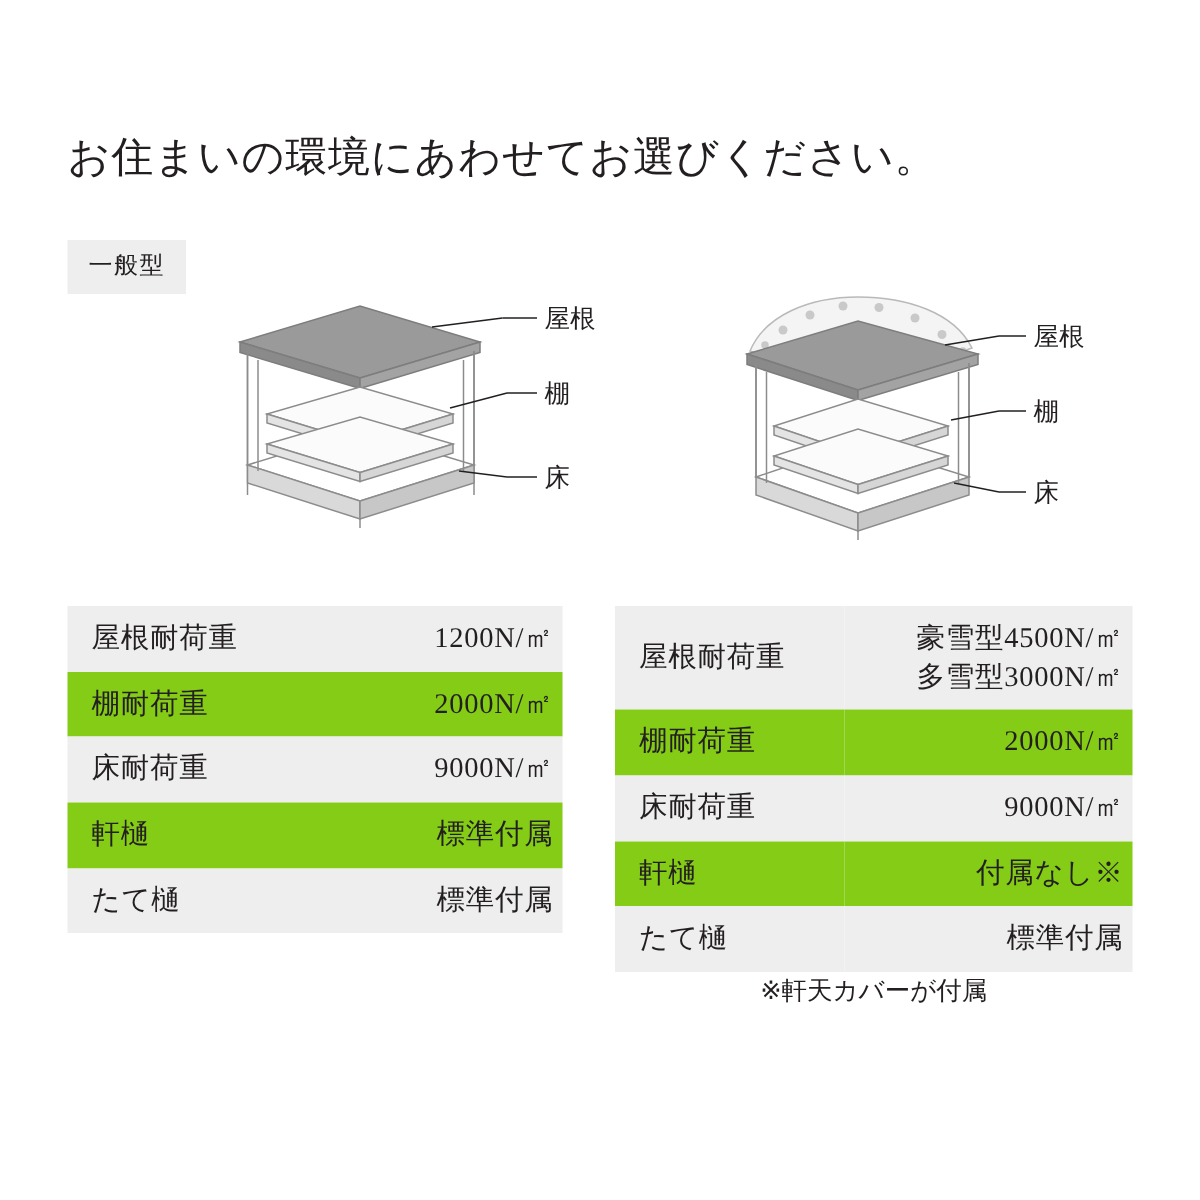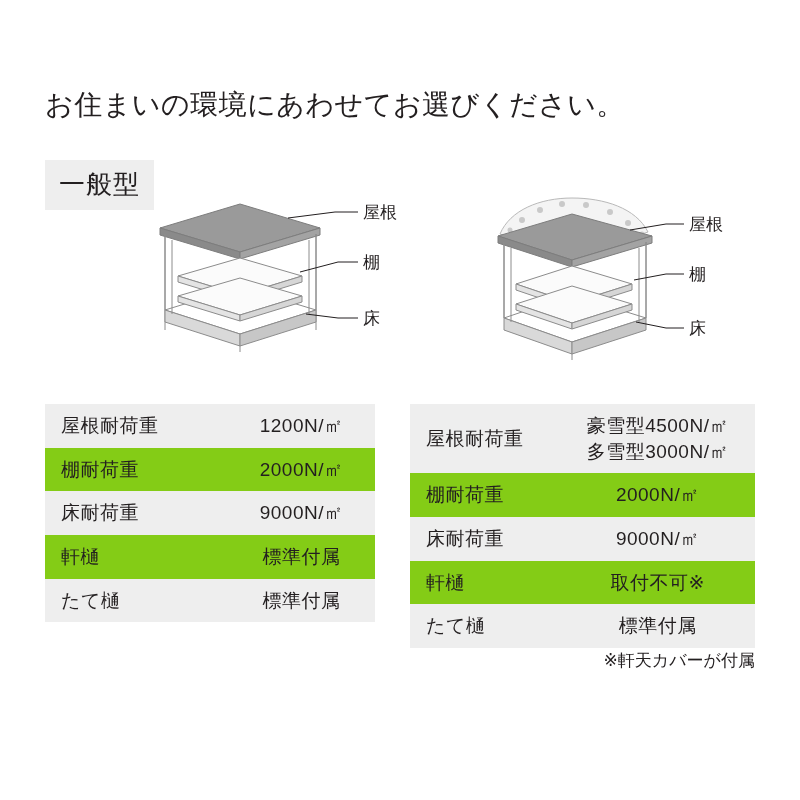--- a/index.html
+++ b/index.html
@@ -29,21 +29,21 @@
     letter-spacing: 0.5px;
     color: #231f20;
     white-space: nowrap;
   }
 
   
   .col-head {
     position: absolute;
     background: #eeeeee;
     color: #231f20;
-    font-size: 26px;
+    font-size: 16px;
     letter-spacing: 1px;
     padding: 7px 14px 8px 14px;
     white-space: nowrap;
   }
   #head-general { left: 45px; top: 160px; }
   #head-snow    { left: 410px; top: 160px; }
 
   
   .illus {
     position: absolute;
@@ -74,38 +74,39 @@
     vertical-align: middle;
     line-height: 1.35;
   }
   .spec-table td.label {
     text-align: left;
     padding-left: 16px;
     white-space: nowrap;
     letter-spacing: 0.5px;
   }
   .spec-table td.value {
-    text-align: center;
+    text-align: right;
     white-space: nowrap;
     letter-spacing: 0.5px;
+    font-family: Liberation Serif, serif;
   }
   .spec-table td.value .line { display: block; }
 
   
   .footnotes {
     position: absolute;
     left: 410px;
     top: 648px;
     width: 345px;
     text-align: right;
     font-size: 17px;
     line-height: 1.55;
     color: #231f20;
   }
-  .footnotes div { white-space: nowrap; }
+  .footnotes div { white-space: nowrap; text-align: center; }
 </style>
 </head>
 <body>
 
 <div class="page">
 
   <div class="headline">お住まいの環境にあわせてお選びください。</div>
 
   <div class="col-head" id="head-general">一般型</div>
 
@@ -244,21 +245,21 @@
       <tr class="even">
         <td class="label">棚耐荷重</td>
         <td class="value">2000N/㎡</td>
       </tr>
       <tr class="odd">
         <td class="label">床耐荷重</td>
         <td class="value">9000N/㎡</td>
       </tr>
       <tr class="even">
         <td class="label">軒樋</td>
-        <td class="value">取付不可※</td>
+        <td class="value">付属なし※</td>
       </tr>
       <tr class="odd">
         <td class="label">たて樋</td>
         <td class="value">標準付属</td>
       </tr>
     </tbody>
   </table>
 
   <div class="footnotes">
     <div>※軒天カバーが付属</div>

